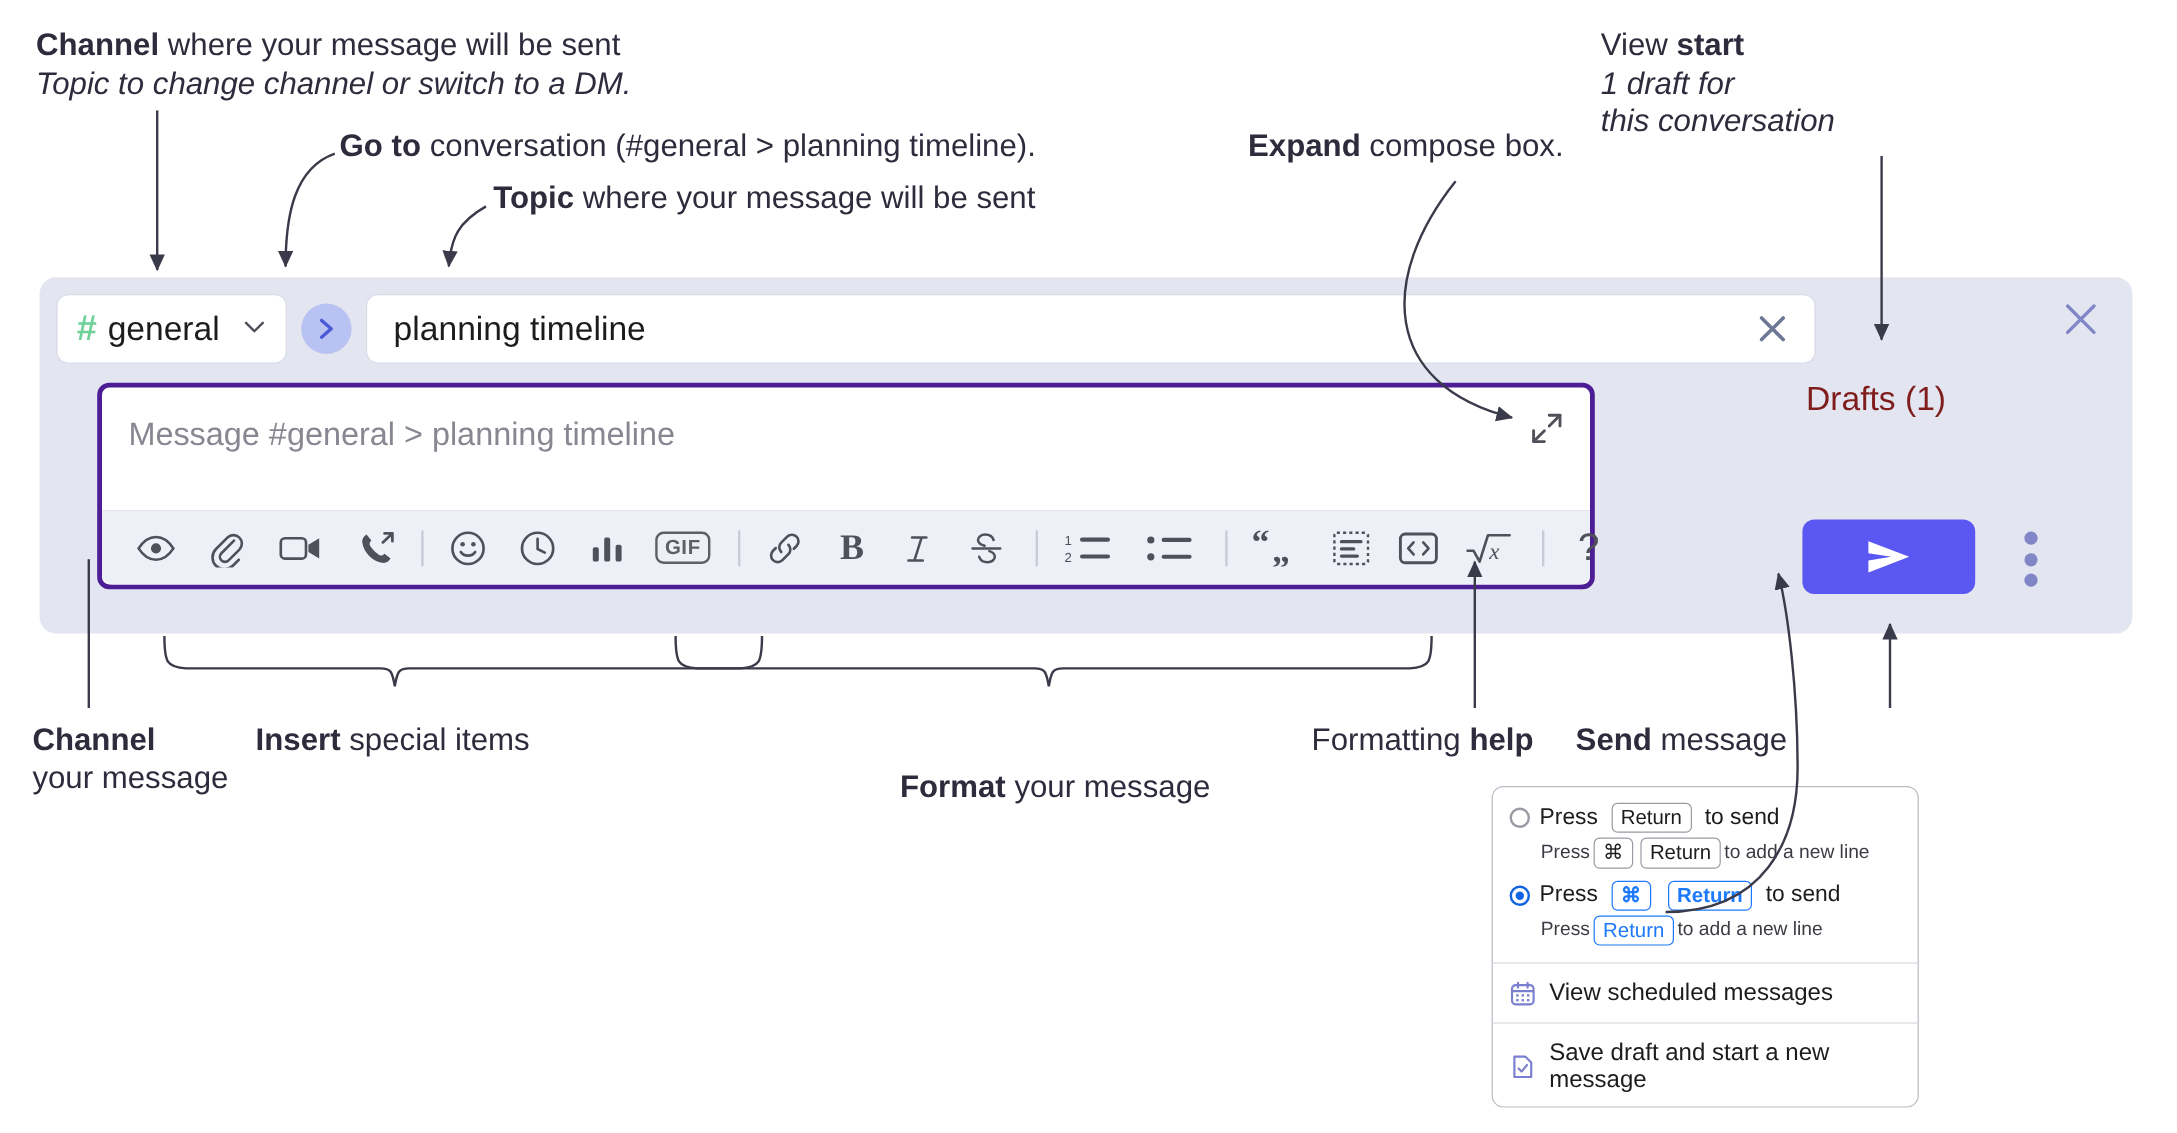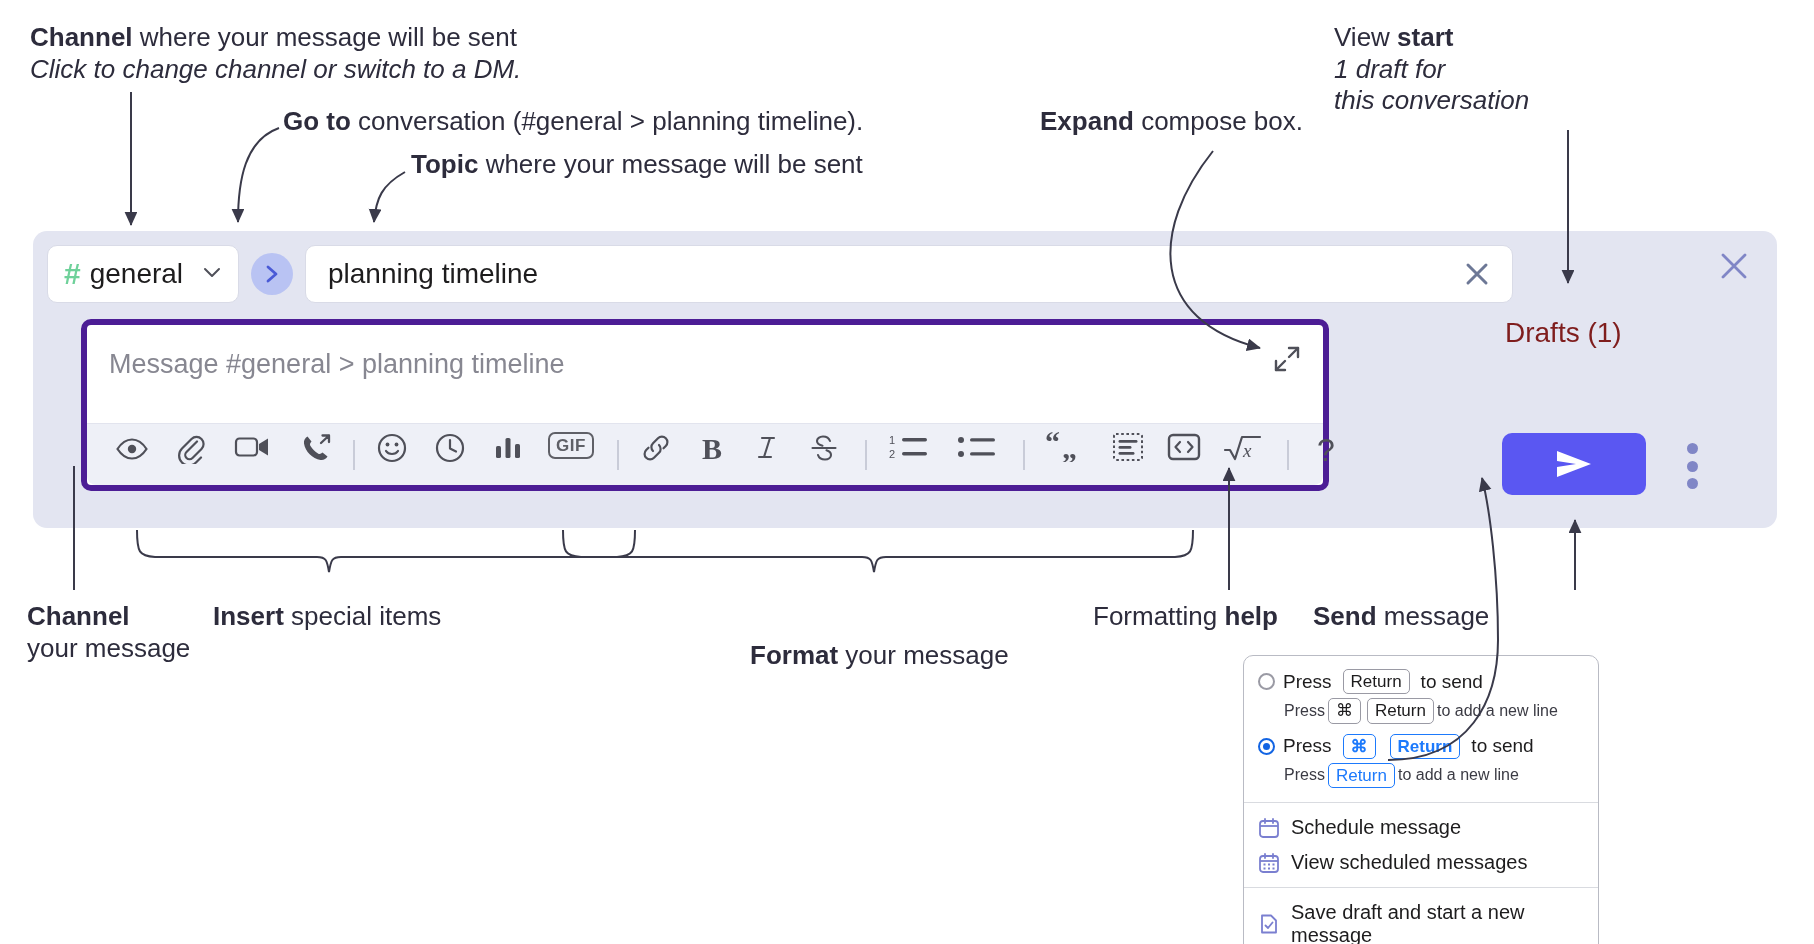--- a/index.html
+++ b/index.html
@@ -90,21 +90,21 @@
     width:34px;height:34px;cursor:pointer;
     display:flex;align-items:center;justify-content:center;
   }
 
   
   .msgbox{
     position:absolute;
     left:48px; top:88px;
     width:1248px; height:172px;
     background:#ffffff;
-    border:6px solid #4c1d95;
+    border:4px solid #4c1d95;
     border-radius:10px;
     box-sizing:border-box;
   }
   .placeholder{
     position:absolute;left:22px;top:24px;
     font-size:27px;color:#878791;
   }
   .expand-btn{
     position:absolute;right:18px;top:18px;
     width:34px;height:34px;cursor:pointer;
@@ -116,21 +116,21 @@
     width:100%;height:62px;
     background:#eef0f7;
     border-top:1px solid #e2e4ee;
     border-radius:0 0 9px 9px;
     display:flex;align-items:center;
     box-sizing:border-box;
     padding-left:22px;
   }
   .tb{
     width:46px;height:46px;
-    display:flex;align-items:flex-start;justify-content:center;
+    display:flex;align-items:center;justify-content:center;
     color:#5f6067;
     cursor:pointer;
     flex:0 0 auto;
   }
   .tb.wide{width:56px;}
   .sep{
     width:2px;height:30px;background:#c9ccd8;
     margin:0 14px;flex:0 0 auto;
   }
   .gifbox{
@@ -218,21 +218,21 @@
   .menu-item .mi-icon{width:22px;height:22px;flex:0 0 auto;color:#7a7fd0;}
 
   
   #connectors{position:absolute;left:0;top:0;width:1814px;height:944px;pointer-events:none;}
 </style>
 </head>
 <body>
 
 <div class="anno" style="left:30px;top:22px;">
   <span><b>Channel</b><span> where your message will be sent</span></span><br>
-  <span class="it">Click to change channel or switch to a DM.</span>
+  <span class="it">Topic to change channel or switch to a DM.</span>
 </div>
 
 <div class="anno" style="left:283px;top:106px;">
   <b>Go to</b><span> conversation (#general &gt; planning timeline).</span>
 </div>
 
 <div class="anno" style="left:411px;top:149px;">
   <b>Topic</b><span> where your message will be sent</span>
 </div>
 
@@ -505,30 +505,20 @@
       <span> to send</span>
   </div>
   <div class="subrow">
     <span>Press </span>
       <span class="key blue plain">Return</span>
       <span> to add a new line</span>
   </div>
 
   <div class="menu-div"></div>
 
-  <div class="menu-item">
-    <span class="mi-icon">
-      <svg width="22" height="22" viewBox="0 0 22 22">
-        <rect x="2" y="4" width="18" height="16" rx="3" fill="none" stroke="#7a7fd0" stroke-width="1.8"></rect>
-        <path d="M2 9 L20 9" stroke="#7a7fd0" stroke-width="1.8"></path>
-        <path d="M7 2 L7 6 M15 2 L15 6" stroke="#7a7fd0" stroke-width="1.8" stroke-linecap="round"></path>
-      </svg>
-    </span>
-    <span>Schedule message</span>
-  </div>
 
   <div class="menu-item">
     <span class="mi-icon">
       <svg width="22" height="22" viewBox="0 0 22 22">
         <rect x="2" y="4" width="18" height="16" rx="3" fill="none" stroke="#7a7fd0" stroke-width="1.8"></rect>
         <path d="M2 9 L20 9" stroke="#7a7fd0" stroke-width="1.8"></path>
         <path d="M7 2 L7 6 M15 2 L15 6" stroke="#7a7fd0" stroke-width="1.8" stroke-linecap="round"></path>
         <g fill="#7a7fd0">
           <rect x="5.5" y="11.5" width="2" height="2"></rect>
             <rect x="10" y="11.5" width="2" height="2"></rect>

